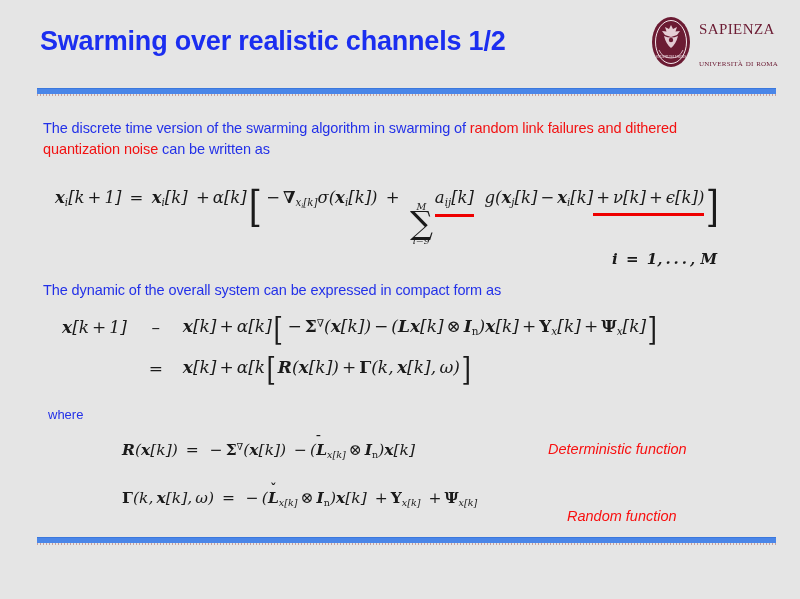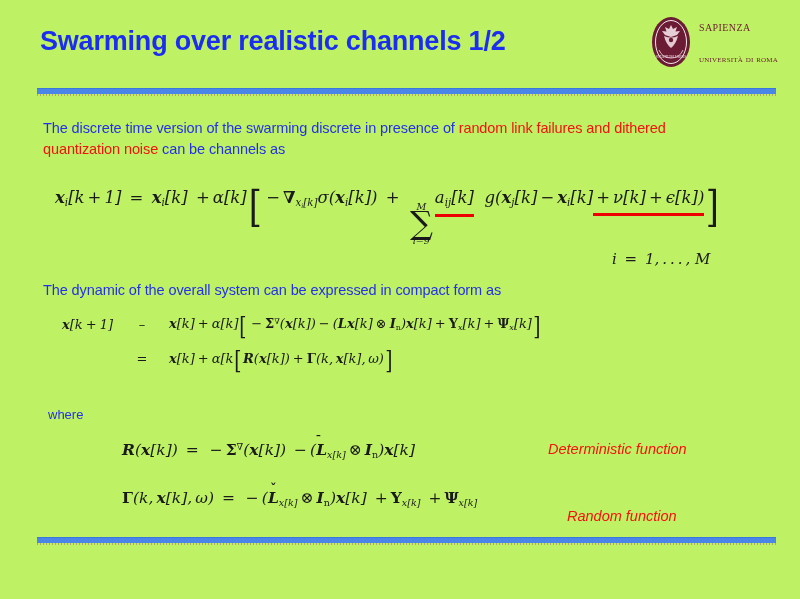--- a/index.html
+++ b/index.html
@@ -12,21 +12,21 @@
     height: 599px;
     position: relative;
     overflow: hidden;
     font-family: "Liberation Sans", sans-serif;
     -webkit-font-smoothing: antialiased;
   }
 
   .slide {
     position: absolute;
     inset: 0;
-    background: #bef264;
+    background: #e5e5e5;
   }
 
   
   .slide-title {
     position: absolute;
     left: 40px;
     top: 26px;
     font-size: 27px;
     font-weight: 600;
     color: #1b2ef0;
@@ -44,21 +44,21 @@
     gap: 8px;
   }
   .logo-emblem { display: block; }
   .logo-text {
     display: flex;
     flex-direction: column;
     line-height: 1;
   }
   .logo-name {
     font-family: "Liberation Serif", serif;
-    font-size: 14px;
+    font-size: 21px;
     color: #6b1b33;
     letter-spacing: 0.4px;
     font-variant: small-caps;
     text-transform: lowercase;
   }
   .logo-sub {
     font-family: "Liberation Serif", serif;
     font-size: 10px;
     color: #6b1b33;
     letter-spacing: 0.2px;
@@ -176,27 +176,28 @@
     top: 188px;
     font-size: 16.5px;
     white-space: nowrap;
   }
   .eq1-cond {
     position: absolute;
     left: 612px;
     top: 250px;
     font-size: 15px;
     white-space: nowrap;
+    font-weight: bold;
   }
 
   .eq2 {
     position: absolute;
     left: 62px;
     top: 316px;
-    font-size: 13px;
+    font-size: 17px;
     white-space: nowrap;
   }
   .eq2 table { border-collapse: collapse; }
   .eq2 td { padding: 0; vertical-align: middle; }
   .eq2 td.lhs { text-align: right; padding-right: 16px; }
   .eq2 td.rel { text-align: center; width: 26px; }
   .eq2 td.rhs { text-align: left; padding-left: 14px; }
   .eq2 tr.row2 td { padding-top: 18px; }
 
   .eq3 {
@@ -257,21 +258,21 @@
     </svg>
     <div class="logo-text">
       <span class="logo-name">Sapienza</span>
       <span class="logo-sub">Università di Roma</span>
     </div>
   </div>
 
   <div class="divider divider-top"></div>
 
   <div class="para para-1">
-    <span>The discrete time version of the swarming discrete in presence of </span><span class="hl">random link failures and dithered quantization noise</span><span> can be channels as</span>
+    <span>The discrete time version of the swarming algorithm in swarming of </span><span class="hl">random link failures and dithered quantization noise</span><span> can be written as</span>
   </div>
 
   <div class="math eq1">
     <span class="mb">x</span><sub class="s">i</sub><span class="mi">[k</span><span class="op">+</span><span class="mi">1]</span>
     <span class="op">=</span>
     <span class="mb">x</span><sub class="s">i</sub><span class="mi">[k]</span>
     <span class="op">+</span><span class="mi">α[k]</span><span class="bigbr">[</span><span class="op">−</span><span class="mbu">∇</span><sub class="s">x<sub class="s">i</sub>[k]</sub><span class="mi">σ</span><span class="mi">(</span><span class="mb">x</span><sub class="s">i</sub><span class="mi">[k])</span>
     <span class="op">+</span>
     <span class="sum">
       <span class="lim-top">M</span>

